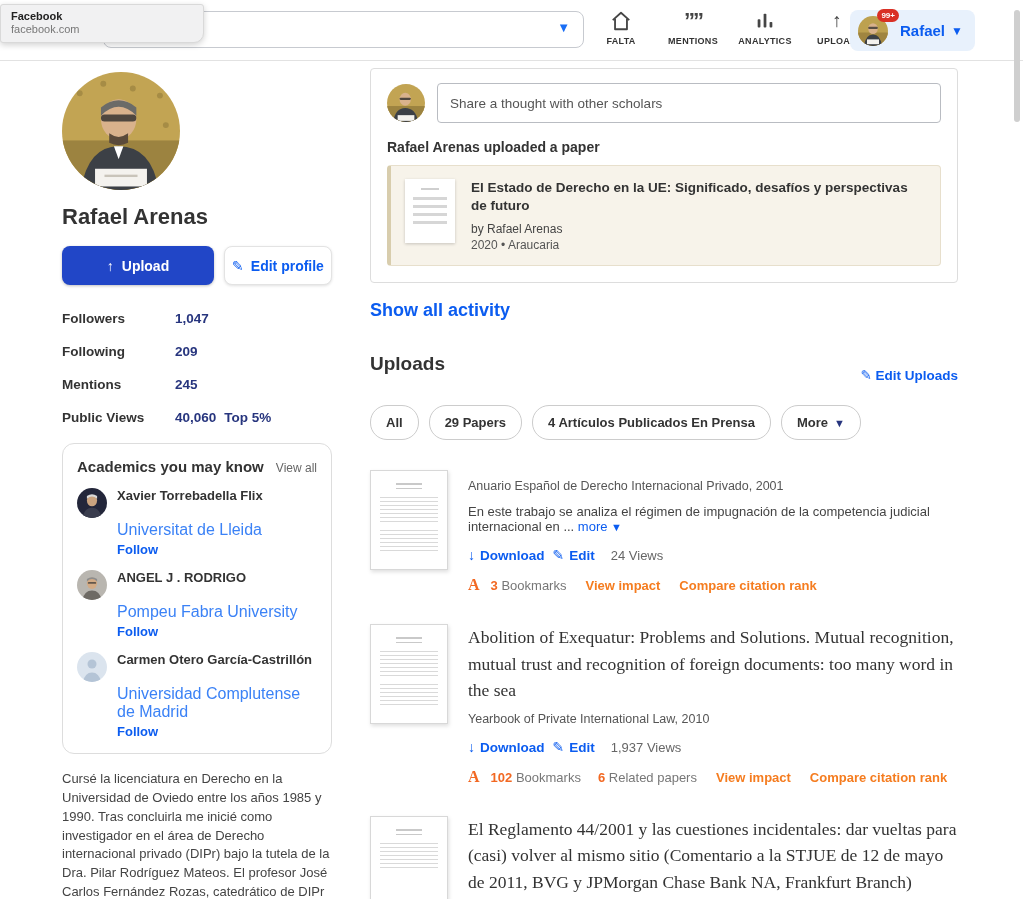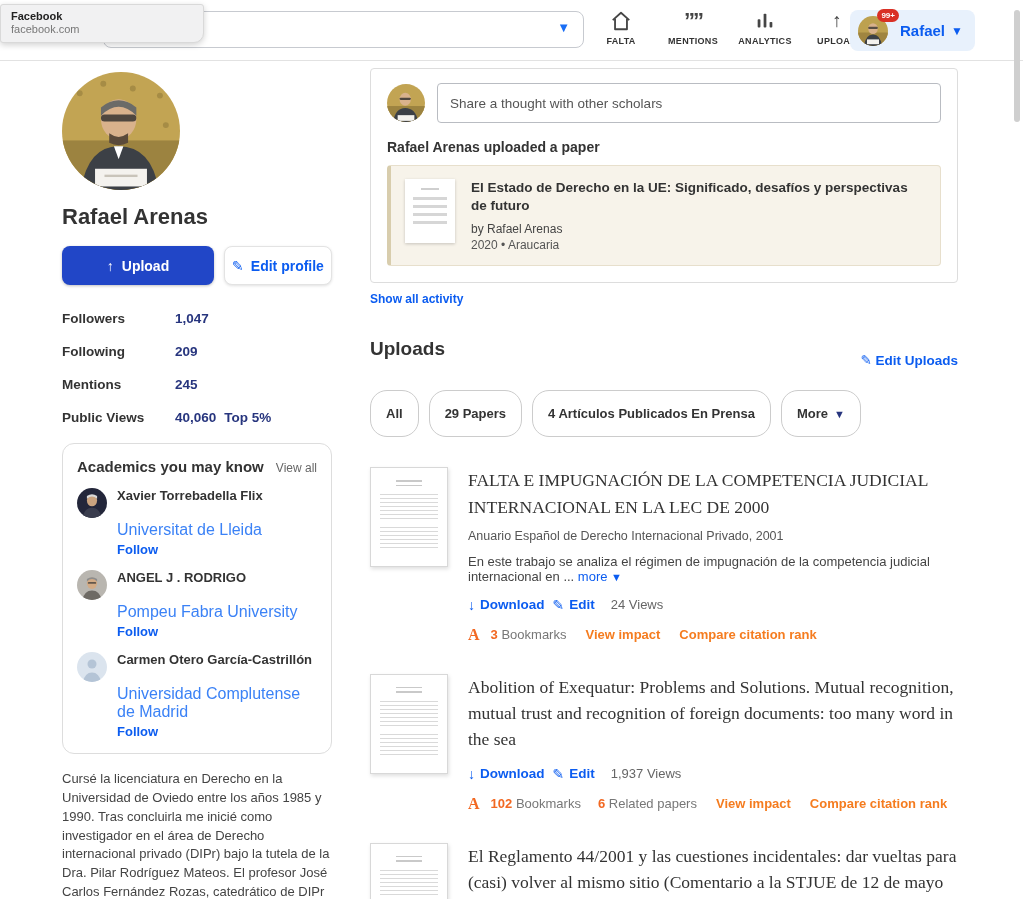--- a/index.html
+++ b/index.html
@@ -94,27 +94,27 @@
   .activity-title { margin-top:16px; font-size:14px; font-weight:bold; color:#333; }
   .activity-paper { margin-top:10px; background:#f7f3ea; border:1px solid #e7dfcc;
     border-left:4px solid #d8cdad; border-radius:4px; padding:13px 14px; display:flex; gap:16px; }
   .mini-thumb { width:50px; height:64px; background:#fff; box-shadow:0 1px 3px rgba(0,0,0,.2);
     flex:none; padding:9px 8px; }
   .mini-thumb .dash { height:2px; background:#cfcfcf; margin:0 8px 7px; }
   .mini-thumb .ln { height:2.5px; background:#d6d6d6; margin-bottom:5.5px; }
   .ap-title { font-size:13.5px; font-weight:bold; color:#333; line-height:1.35; }
   .ap-by { font-size:12px; color:#444; margin-top:7px; }
   .ap-meta { font-size:12px; color:#555; margin-top:2px; }
-  .show-all { margin-top:9px; font-size:12px; font-weight:bold; color:#0b5cf0; cursor:pointer; }
+  .show-all { margin-top:17px; font-size:18px; font-weight:bold; color:#0b5cf0; cursor:pointer; }
 
   .uploads-head { margin-top:32px; display:flex; justify-content:space-between; align-items:flex-start; }
   .uploads-title { font-size:19px; font-weight:bold; color:#333; }
   .edit-uploads { font-size:13.5px; font-weight:bold; color:#0b5cf0; cursor:pointer; margin-top:14px; }
   .filters { margin-top:22px; display:flex; gap:10px; }
-  .filter-pill { border:1px solid #ccc; border-radius:17px; padding:15px 15px; font-size:13px;
+  .filter-pill { border:1px solid #ccc; border-radius:17px; padding:9px 15px; font-size:13px;
     font-weight:bold; color:#333; cursor:pointer; white-space:nowrap; display:flex;
     align-items:center; gap:6px; }
   .filter-pill .caret { font-size:11px; color:#27357e; }
 
   .paper { margin-top:30px; display:flex; gap:20px; }
   .pthumb { width:78px; height:100px; background:#fff; border:1px solid #d8d8d8;
     box-shadow:1px 2px 4px rgba(0,0,0,.13); flex:none; padding:12px 9px; cursor:pointer; }
   .pthumb .c-ln { height:1.5px; background:#c9c9c9; margin:0 16px 3px; }
   .pthumb .blk { background-image:repeating-linear-gradient(#d9d9d9 0 1.5px, transparent 1.5px 4px); }
   .pthumb .b1 { height:26px; margin-top:8px; }
@@ -389,21 +389,20 @@
     </div>
 
     <div class="paper">
       <div class="pthumb">
         <div class="c-ln"></div>
           <div class="c-ln"></div>
         <div class="blk b1"></div>
           <div class="blk b2"></div>
       </div>
       <div class="pbody">
-        <div class="ptitle">FALTA E IMPUGNACIÓN DE LA COMPETENCIA JUDICIAL INTERNACIONAL EN LA LEC DE 2000</div>
         <div class="pjournal">Anuario Español de Derecho Internacional Privado, 2001</div>
         <div class="pabstract"><span>En este trabajo se analiza el régimen de impugnación de la competencia judicial internacional en ...</span> <span class="more">more</span> <span class="more-caret">▼</span></div>
         <div class="pactions">
           <span class="act-link">
               <span class="act-icon">↓</span>
               <span>Download</span>
             </span>
           <span class="act-link">
               <span class="act-icon">✎</span>
               <span>Edit</span>
@@ -421,20 +420,21 @@
 
     <div class="paper">
       <div class="pthumb">
         <div class="c-ln"></div>
           <div class="c-ln"></div>
         <div class="blk b1"></div>
           <div class="blk b2"></div>
       </div>
       <div class="pbody">
         <div class="ptitle">Abolition of Exequatur: Problems and Solutions. Mutual recognition, mutual trust and recognition of foreign documents: too many word in the sea</div>
+        <div class="pjournal">Yearbook of Private International Law, 2010</div>
         <div class="pactions">
           <span class="act-link">
               <span class="act-icon">↓</span>
               <span>Download</span>
             </span>
           <span class="act-link">
               <span class="act-icon">✎</span>
               <span>Edit</span>
             </span>
           <span class="pviews">1,937 Views</span>

